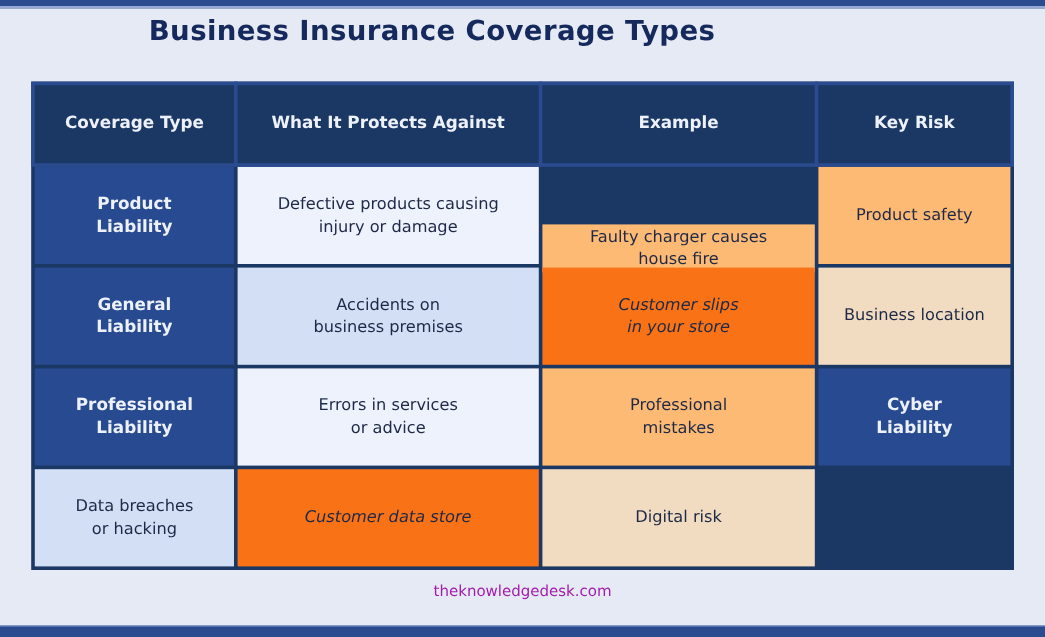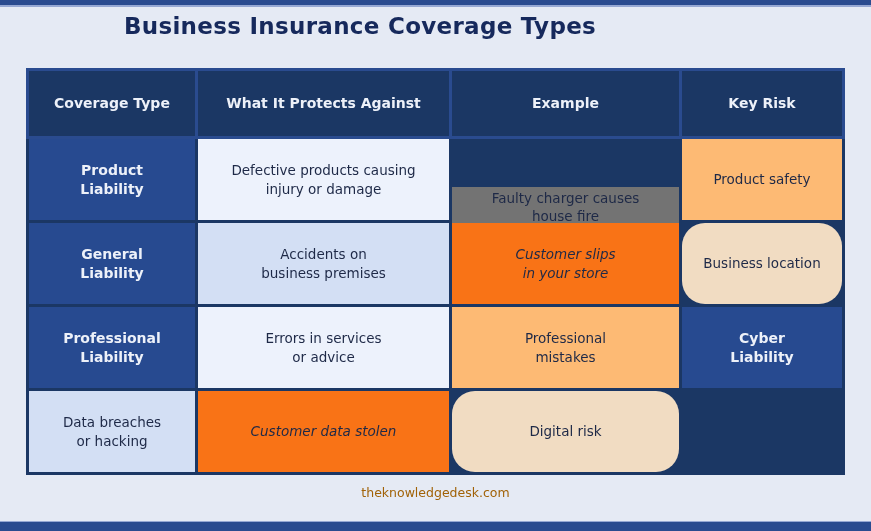--- a/index.html
+++ b/index.html
@@ -69,31 +69,31 @@
   }
 
   .body-cell {
     color: #1e2947;
     font-size: 13.5px;
   }
 
   
   .protect.odd  { background: #edf2fc; }
   .protect.even { background: #d3dff4; }
-  .example.odd  { background: #737373; margin-top: 48px; }
+  .example.odd  { background: #fdba74; margin-top: 48px; }
   .example.even { background: #f97316; font-style: italic; }
   .risk.odd     { background: #fdba74; }
-  .risk.even    { background: #f1dcc2; border-radius: 23px; }
+  .risk.even    { background: #f1dcc2; }
 
   .page-footer {
     position: absolute;
     top: 485px; left: 0; width: 871px;
     text-align: center;
     font-size: 12.5px;
-    color: #a16207;
+    color: #a21caf;
   }
 </style>
 </head>
 <body>
 
 <div class="accent-bar top"></div>
 
 <h1 class="page-title">Business Insurance Coverage Types</h1>
 
 <div class="tbl">
@@ -123,19 +123,19 @@
 Liability</div>
   <div class="cell body-cell protect odd">Errors in services
 or advice</div>
   <div class="cell body-cell risk odd">Professional
 mistakes</div>
 
   <div class="cell rowhead">Cyber
 Liability</div>
   <div class="cell body-cell protect even">Data breaches
 or hacking</div>
-  <div class="cell body-cell example even">Customer data stolen</div>
+  <div class="cell body-cell example even">Customer data store</div>
   <div class="cell body-cell risk even">Digital risk</div>
 </div>
 
 <div class="page-footer">theknowledgedesk.com</div>
 
 <div class="accent-bar bottom"></div>
 
 </body></html>

